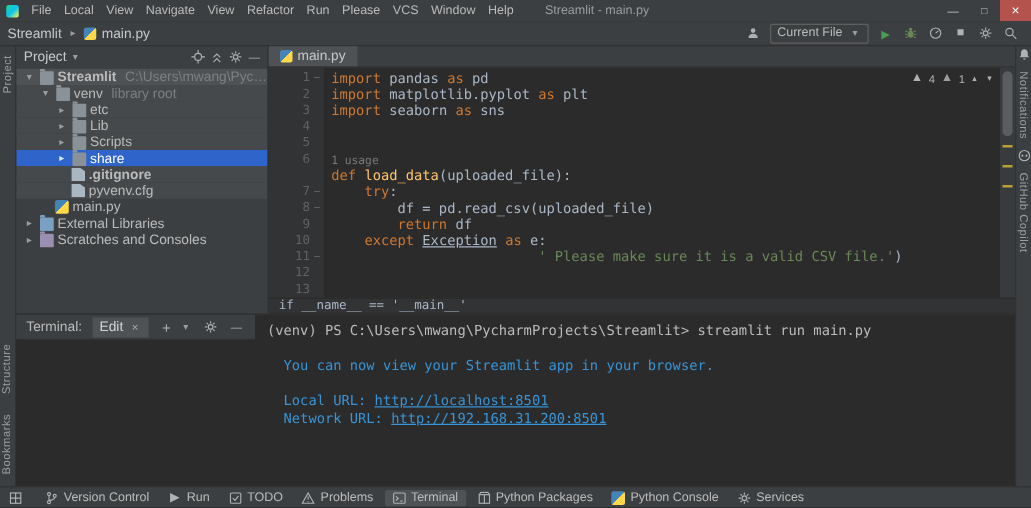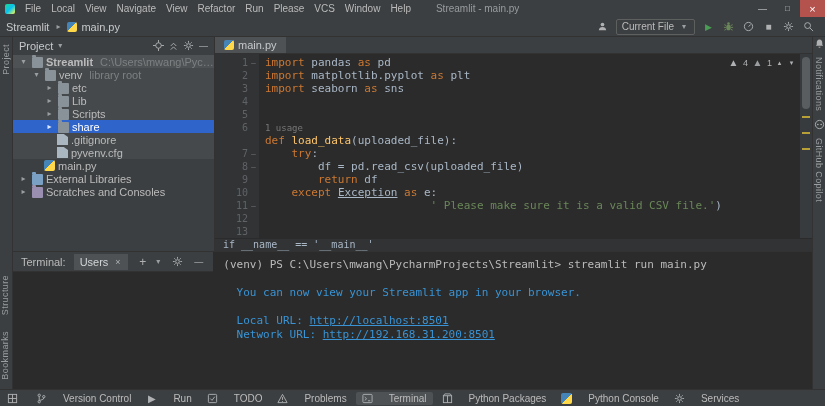--- a/index.html
+++ b/index.html
@@ -91,21 +91,21 @@
   .terminal-body{flex:1;padding:6px 10px;font-family:"DejaVu Sans Mono",monospace;font-size:11px;line-height:14px;overflow:hidden}
   .term-line{min-height:14px;white-space:pre}
   .term-t{color:#bbbbbb}
   .term-b{color:#3993d4}
   .term-l{color:#3993d4;text-decoration:underline}
 
   
   .statusbar{height:17px;background:#3c3f41;border-top:1px solid #323232;display:flex;align-items:center;padding:0 6px;gap:3px;font-size:10px;color:#bbbbbb;flex:none}
   .status-left{display:flex;align-items:center;margin-right:8px}
   .status-tabs{display:flex;align-items:center;gap:3px}
-  .sb-tab{display:flex;align-items:flex-end;gap:16px;padding:1px 6px;border-radius:2px;white-space:nowrap}
+  .sb-tab{display:flex;align-items:flex-end;gap:4px;padding:1px 6px;border-radius:2px;white-space:nowrap}
   .sb-tab.active{background:#4e5254}
   .sb-tab .ic{width:11px;height:11px}
 
   
   .ic{display:inline-flex;align-items:center;justify-content:center;width:13px;height:13px;font-size:10px;color:#afb1b3;flex:none;font-style:normal}
   .ic svg{width:11px;height:11px;display:block}
   .ic-chevron-down,.ic-chevron-right{width:10px;font-size:8px;color:#9b9ea1}
   .ic-add{font-size:12px}
   .ic-hide,.ic-minimize{font-size:9px}
   .ic-up,.ic-down{font-size:7px;width:9px}
@@ -272,21 +272,21 @@
               <div class="tree-row dim-bg" style="padding-left: 31px;">
                 <span class="ic ic-chevron-right">▸</span>
                 <span class="ic ic-folder"></span>
                 <span class="tree-label">Scripts</span>
               </div>
               <div class="tree-row sel-active" style="padding-left: 31px;">
                 <span class="ic ic-chevron-right">▸</span>
                 <span class="ic ic-folder"></span>
                 <span class="tree-label">share</span>
               </div>
-              <div class="tree-row dim-bg" style="padding-left: 31px;">
+              <div class="tree-row dim-bg" style="padding-left: 31px; font-weight: bold;">
                 <span class="ic" style="width: 10px;"></span>
                 <span class="ic ic-file"></span>
                 <span class="tree-label">.gitignore</span>
               </div>
               <div class="tree-row dim-bg" style="padding-left: 31px;">
                 <span class="ic" style="width: 10px;"></span>
                 <span class="ic ic-file"></span>
                 <span class="tree-label">pyvenv.cfg</span>
               </div>
               <div class="tree-row" style="padding-left: 18px;">
@@ -407,21 +407,21 @@
           </div>
         </section>
 
       </div>
 
       <section class="terminal-panel">
         <div class="terminal-header">
           <span>Terminal:</span>
           <span class="term-tabs">
               <div class="term-tab">
-                <span>Users</span>
+                <span>Edit</span>
                 <span class="ic ic-close">×</span>
               </div>
             </span>
           <span class="term-actions">
               <span class="ic ic-add">+</span>
               <span class="ic ic-chevron-down">▾</span>
             </span>
           <span class="term-right">
               <span class="ic ic-settings">
                 <svg viewBox="0 0 12 12">

